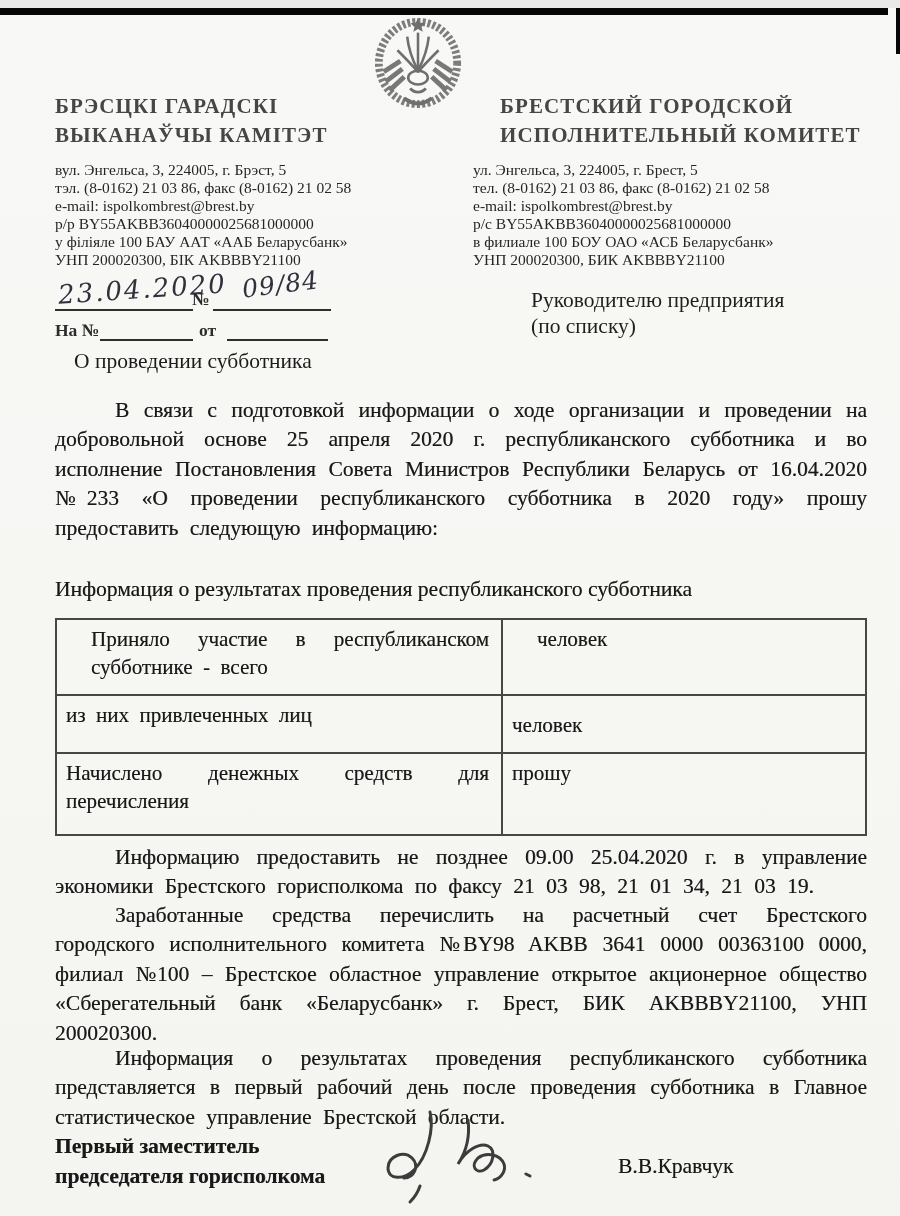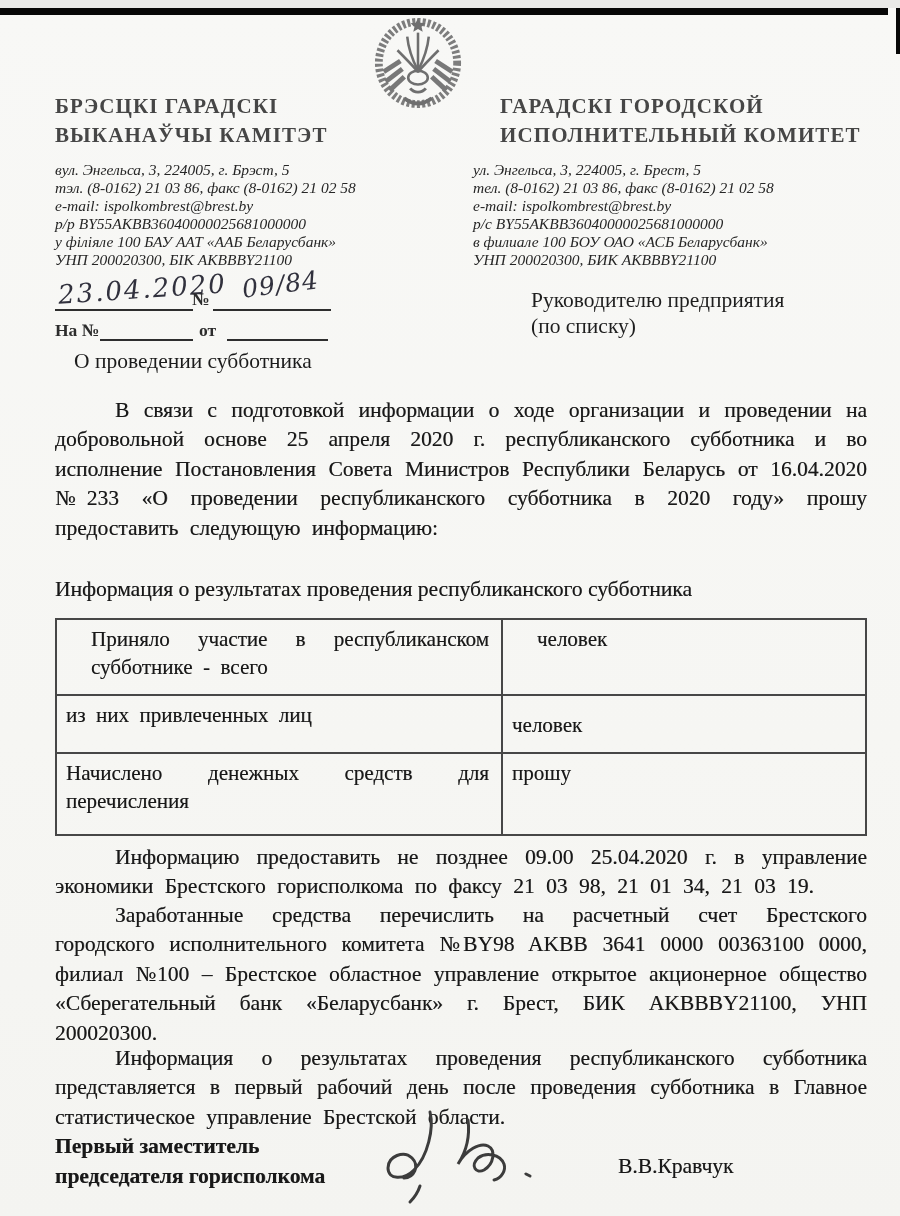--- a/index.html
+++ b/index.html
@@ -11,21 +11,21 @@
   .scan-bar-top { position:absolute; top:0; left:0; width:888px; height:7px; background:#070707; }
   .scan-tick-right { position:absolute; top:0; right:0; width:4px; height:46px; background:#070707; }
 
   .emblem { position:absolute; left:366px; top:8px; width:104px; height:92px; }
 
   .org-name { position:absolute; font-weight:bold; font-size:21px; line-height:29px;
               letter-spacing:1.1px; color:#464646; white-space:nowrap; }
   .org-left  { left:55px;  top:84px; }
   .org-right { left:500px; top:84px; }
 
-  .addr { position:absolute; font-size:15.5px; line-height:18px; color:#262626;font-style:italic; }
+  .addr { position:absolute; font-size:15.5px; line-height:18px; color:#262626; }
   .addr-left  { left:55px;  top:153px; }
   .addr-right { left:473px; top:153px; }
   .addr span { display:block; white-space:nowrap; }
 
   .hand { font-family:"DejaVu Serif", serif; font-style:italic; color:#31313d; }
   .hand-date   { position:absolute; left:58px;  top:266px; font-size:26px; letter-spacing:2px;
                  transform:rotate(-4deg); }
   .hand-number { position:absolute; left:242px; top:262px; font-size:25px; letter-spacing:1px;
                  transform:rotate(-7deg); }
   .ref-label { position:absolute; font-weight:bold; font-size:17.5px; color:#2c2c2c; }
@@ -105,21 +105,21 @@
     </g>
     <path d="M38,84 C47,91 57,91 66,84" fill="none" stroke="#6f6f6f" stroke-width="4"></path>
     <path d="M44,74 C48,79 56,79 60,74" fill="none" stroke="#6f6f6f" stroke-width="3"></path>
   </svg>
 
   <div class="org-name org-left">
     <span style="display:block">БРЭСЦКІ ГАРАДСКІ</span>
     <span style="display:block">ВЫКАНАЎЧЫ КАМІТЭТ</span>
   </div>
   <div class="org-name org-right">
-    <span style="display:block">ГАРАДСКІ ГОРОДСКОЙ</span>
+    <span style="display:block">БРЕСТСКИЙ ГОРОДСКОЙ</span>
     <span style="display:block">ИСПОЛНИТЕЛЬНЫЙ КОМИТЕТ</span>
   </div>
 
   <div class="addr addr-left">
     <span>вул. Энгельса, 3, 224005, г. Брэст, 5</span>
     <span>тэл. (8-0162) 21 03 86, факс (8-0162) 21 02 58</span>
     <span>e-mail: ispolkombrest@brest.by</span>
     <span>р/р BY55AKBB36040000025681000000</span>
     <span>у філіяле 100 БАУ ААТ «ААБ Беларусбанк»</span>
     <span>УНП 200020300, БІК AKBBBY21100</span>

